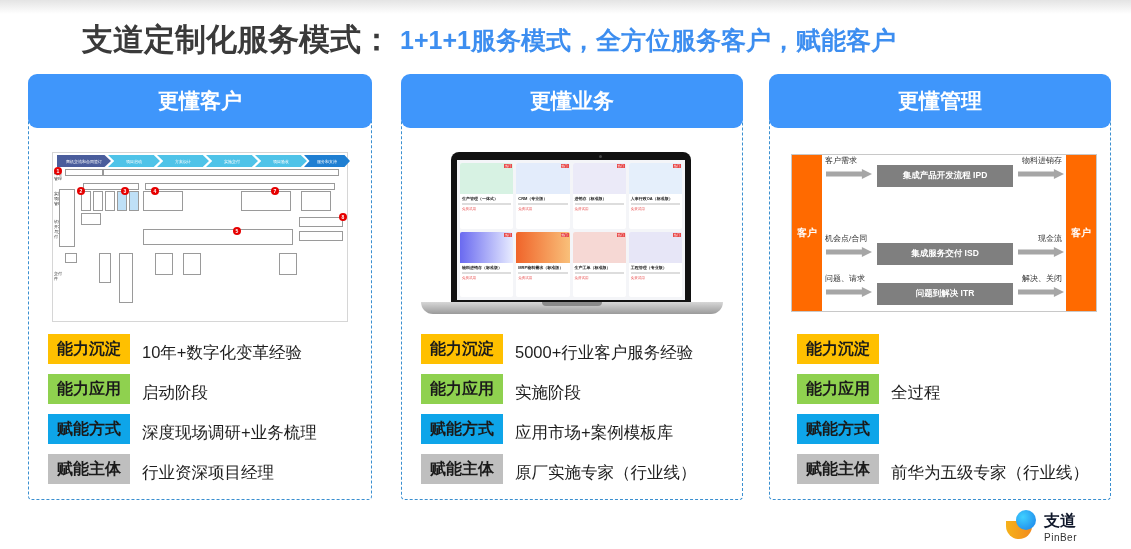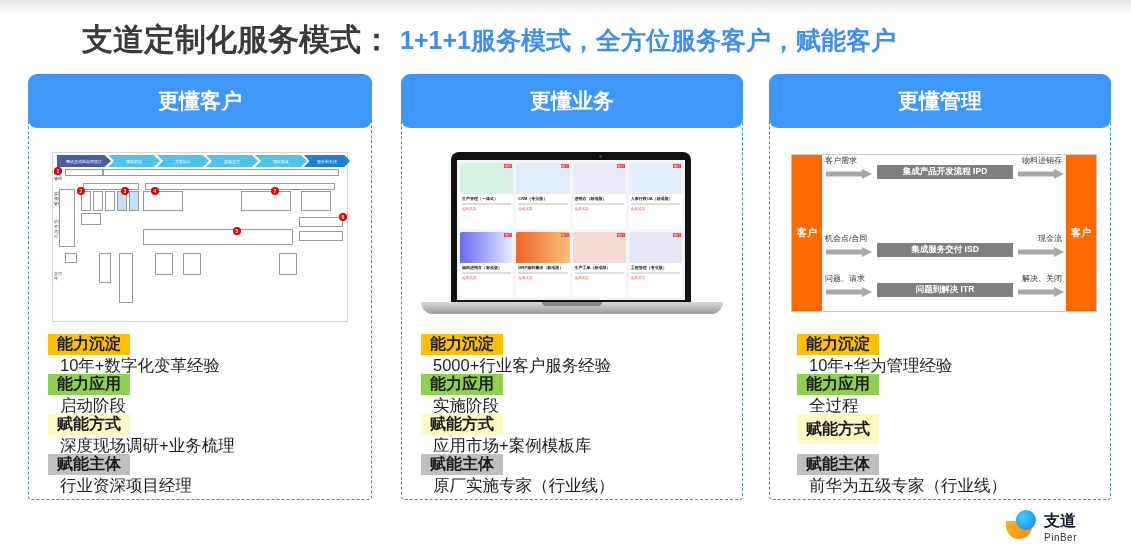--- a/index.html
+++ b/index.html
@@ -18,26 +18,26 @@
     border: 1.5px dashed #3a8fd0; border-top: none; border-radius: 0 0 4px 4px; }
   .panel-header { position: absolute; left: 0; top: 0; right: 0; height: 54px;
     background: #3f96fb; border-radius: 9px; display: flex; align-items: center; justify-content: center;
     color: #fff; font-size: 21px; font-weight: bold; }
 
   .p1 { left: 28px; width: 344px; }
   .p2 { left: 401px; width: 342px; }
   .p3 { left: 769px; width: 342px; }
 
   .rows { position: absolute; left: 20px; top: 260px; }
-  .row { display: flex; align-items: flex-start; height: 30px; margin-bottom: 10px; flex-direction: column; }
+  .row { display: flex; align-items: flex-end; height: 30px; margin-bottom: 10px; }
   .tag { width: 82px; height: 30px; display: flex; align-items: center; justify-content: center;
     font-size: 16px; font-weight: bold; color: #1a1a1a; }
   .tag.t0 { background: #ffc000; }
   .tag.t1 { background: #8fd14f; }
-  .tag.t2 { background: #fef9c3; }
+  .tag.t2 { background: #0ea5e9; }
   .tag.t3 { background: #bfbfbf; }
   .row-text { margin-left: 12px; font-size: 16.5px; color: #1e1e1e; white-space: nowrap; }
 
   
   .proc { position: absolute; left: 24px; top: 78px; width: 296px; height: 170px; background: #fff;
     border: 1px solid #d6d6d6; }
   .chev-row { position: absolute; left: 4px; top: 2px; height: 12px; display: flex; }
   .chev { height: 12px; margin-right: -3px; clip-path: polygon(0 0, 88% 0, 100% 50%, 88% 100%, 0 100%, 12% 50%);
     color: #fff; font-size: 4px; display: flex; align-items: center; justify-content: center; }
   .chev.first { clip-path: polygon(0 0, 88% 0, 100% 50%, 88% 100%, 0 100%); }
@@ -71,21 +71,21 @@
     font-size: 10px; font-weight: bold; display: flex; align-items: center; justify-content: center; }
   .cust-left { left: 0; }
   .cust-right { right: 0; }
   .m-row { position: absolute; left: 30px; width: 246px; height: 38px; }
   .m-in-label { position: absolute; left: 3px; top: 0; font-size: 8px; color: #333; white-space: nowrap; }
   .m-out-label { position: absolute; right: 6px; top: 0; font-size: 8px; color: #333; white-space: nowrap; }
   .m-arrow { position: absolute; top: 14px; height: 10px; background: #a6a6a6;
     clip-path: polygon(0 25%, 78% 25%, 78% 0, 100% 50%, 78% 100%, 78% 75%, 0 75%); }
   .m-arrow.in { left: 4px; width: 46px; }
   .m-arrow.out { right: 4px; width: 46px; }
-  .m-box { position: absolute; left: 55px; top: 10px; width: 136px; height: 14px; background: #7f7f7f;
+  .m-box { position: absolute; left: 55px; top: 10px; width: 136px; height: 22px; background: #7f7f7f;
     color: #fff; font-size: 8.5px; font-weight: bold; display: flex; align-items: center; justify-content: center; white-space: nowrap; }
 
   
   .logo { position: absolute; left: 1006px; top: 507px; width: 110px; height: 38px; }
   .logo-swoosh { position: absolute; left: 0; top: 14px; width: 26px; height: 18px;
     border-radius: 0 0 18px 18px; background: linear-gradient(90deg, #f6b21a, #f28b1e); }
   .logo-ball { position: absolute; left: 10px; top: 3px; width: 20px; height: 20px; border-radius: 50%;
     background: radial-gradient(circle at 35% 35%, #3fd0ff, #1a7ee8); }
   .logo-cn { position: absolute; left: 38px; top: 4px; font-size: 16px; font-weight: bold; color: #0f172a; }
   .logo-en { position: absolute; left: 38px; top: 25px; font-size: 10px; color: #333; letter-spacing: 0.5px; }
@@ -296,21 +296,20 @@
       <div class="m-arrow in"></div>
       <div class="m-box">问题到解决  ITR</div>
       <div class="m-arrow out"></div>
       <span class="m-out-label">解决、关闭</span>
     </div>
   </div>
 
   <div class="rows" style="left:28px;">
     <div class="row">
       <div class="tag t0">能力沉淀</div>
-      <div class="row-text">10年+华为管理经验</div>
     </div>
     <div class="row">
       <div class="tag t1">能力应用</div>
       <div class="row-text">全过程</div>
     </div>
     <div class="row">
       <div class="tag t2">赋能方式</div>
     </div>
     <div class="row">
       <div class="tag t3">赋能主体</div>

